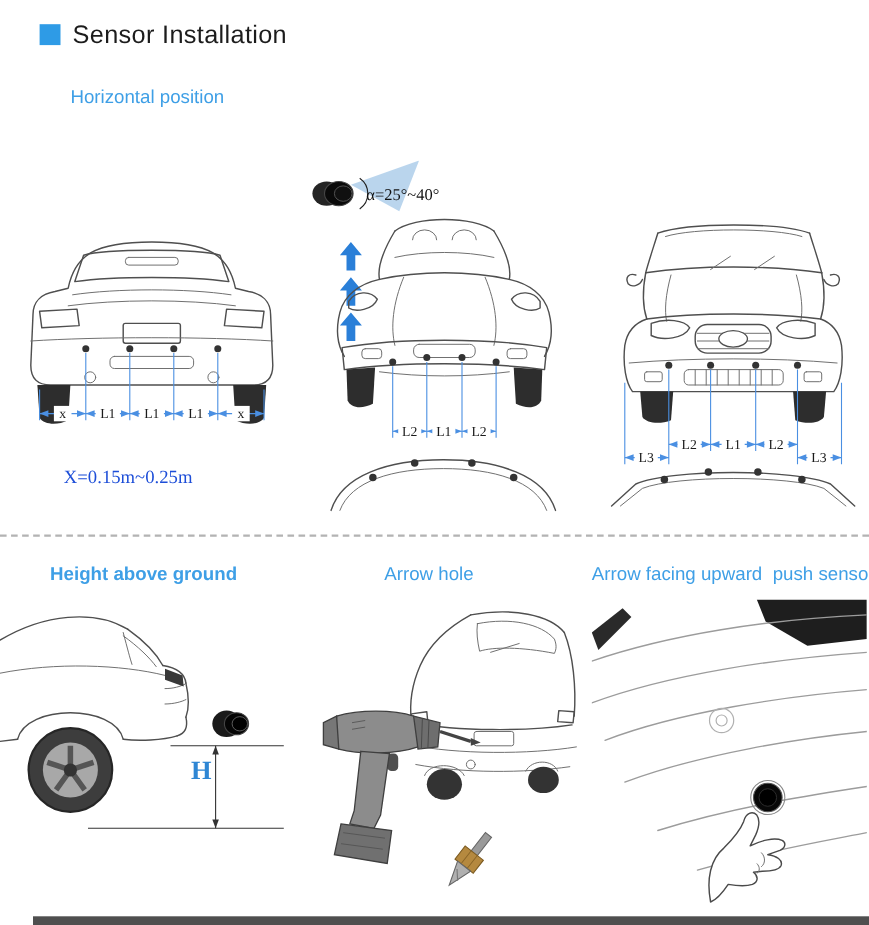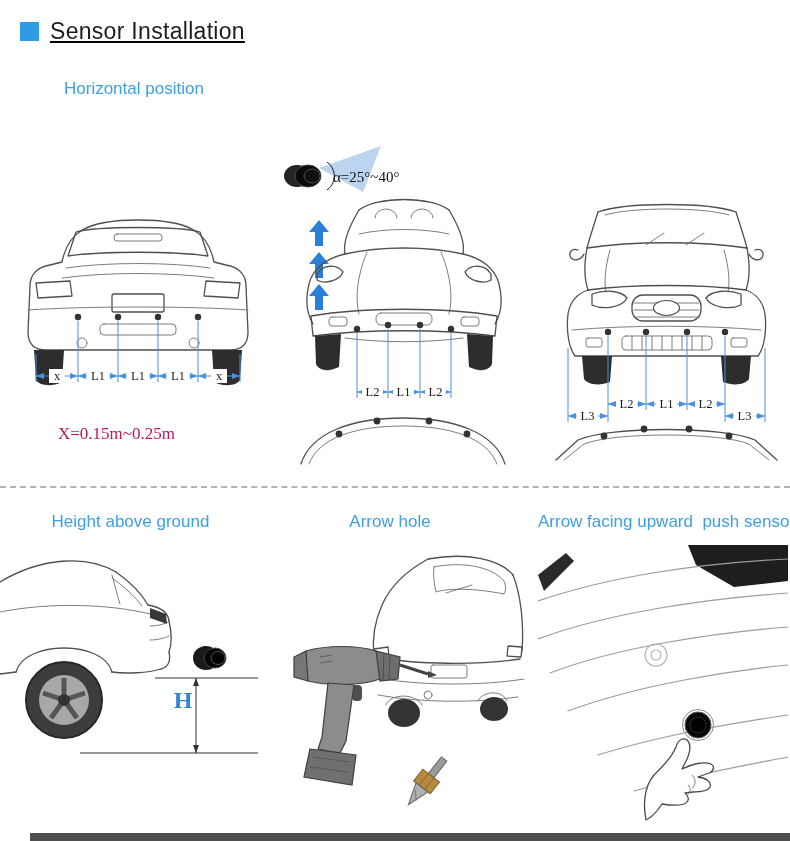--- a/index.html
+++ b/index.html
@@ -7,21 +7,21 @@
     position:relative; width:790px; height:841px; background:#ffffff;
     font-family:"Liberation Sans",sans-serif; overflow:hidden;
   }
   .abs { position:absolute; }
   .header-row { display:flex; align-items:center; gap:11px; }
   .bullet { width:19px; height:19px; background:#2e9be6; flex:0 0 auto; }
   .page-title { font-size:23px; color:#1c1c1c; letter-spacing:0.3px; }
   .sec-title { font-size:17px; color:#3e9fe6;text-align:right; }
   .center { text-align:center; }
   .pre { white-space:pre; }
-  .serif-note { font-family:"Liberation Serif",serif; color:#be185d; }
+  .serif-note { font-family:"Liberation Serif",serif; color:#1d4ed8; }
   .divider { border-top:2px dashed #b3b3b3; height:0; }
   .bottom-bar { background:#4f4f4f; }
 
   svg text { font-family:"Liberation Serif",serif; }
   .dimlab { font-size:12.5px; fill:#1a1a1a; text-anchor:middle; }
   .dim { stroke:#4a8fe2; stroke-width:1; fill:none; }
   .dimk { stroke:#333; stroke-width:1; fill:none; }
   .ln  { stroke:#4f4f4f; stroke-width:1.3; fill:none; stroke-linecap:round; stroke-linejoin:round; }
   .lnt { stroke:#6e6e6e; stroke-width:0.9; fill:none; stroke-linecap:round; stroke-linejoin:round; }
   .sketch { stroke:#9c9c9c; stroke-width:1.2; fill:none; stroke-linecap:round; }
@@ -36,21 +36,21 @@
 
   <svg width="0" height="0" style="position:absolute" aria-hidden="true">
     <defs>
       <polygon id="ahl" points="0,0 8,-3 8,3" fill="#4a8fe2"></polygon>
       <polygon id="ahr" points="0,0 -8,-3 -8,3" fill="#4a8fe2"></polygon>
       <polygon id="ahu" points="0,0 -3,8 3,8" fill="#333"></polygon>
       <polygon id="ahd" points="0,0 -3,-8 3,-8" fill="#333"></polygon>
     </defs>
   </svg>
 
-  <div class="abs header-row" style="left:20px; top:18px;text-decoration:underline;">
+  <div class="abs header-row" style="left:36px; top:18px;">
     <div class="bullet"></div>
     <div class="page-title">Sensor Installation</div>
   </div>
 
   <div class="abs sec-title" style="left:64px; top:79px;">Horizontal position</div>
 
   <svg class="abs" style="left:8px; top:186px;" width="258" height="232" viewBox="0 0 258 232">
     <g>
       <path class="ln" d="M22,100 C22,88 30,81 42,79 L54,76 C60,46 78,34 130,34 C182,34 200,46 206,76 L218,79 C230,81 238,88 238,100 L240,146 C240,158 234,164 222,164 L38,164 C26,164 20,158 20,146 Z"></path>
       <path class="ln" d="M68,46 C88,40 172,40 192,46 L200,70 C164,65 96,65 60,70 Z"></path>
@@ -233,21 +233,21 @@
       <path class="lnt" d="M16,262 L36,246 C66,234 171,234 201,246 L221,262"></path>
       <circle class="dot" cx="56" cy="238" r="3.4"></circle>
       <circle class="dot" cx="96" cy="231" r="3.4"></circle>
       <circle class="dot" cx="141" cy="231" r="3.4"></circle>
       <circle class="dot" cx="181" cy="238" r="3.4"></circle>
     </g>
   </svg>
 
   <div class="abs divider" style="left:0; top:486px; width:790px;"></div>
 
-  <div class="abs sec-title center" style="left:28px; top:512px; width:205px;">Height above ground</div>
+  <div class="abs sec-title center" style="left:28px; top:512px; width:205px;font-weight:bold;">Height above ground</div>
   <div class="abs sec-title center" style="left:330px; top:512px; width:120px;">Arrow hole</div>
   <div class="abs sec-title center pre" style="left:538px; top:512px; width:252px;">Arrow facing upward  push sensor</div>
 
   <svg class="abs" style="left:0; top:548px;" width="262" height="220" viewBox="0 0 262 220">
     <g>
       <path class="ln" d="M0,34 C40,10 86,6 116,24"></path>
       <path class="ln" d="M116,24 C130,34 142,46 148,57"></path>
       <path class="lnt" d="M112,27 C116,42 118,50 120,56"></path>
       <path class="lnt" d="M112,30 C126,40 136,50 142,58"></path>
       <path class="ln" d="M148,57 C160,59 168,64 169,73"></path>

